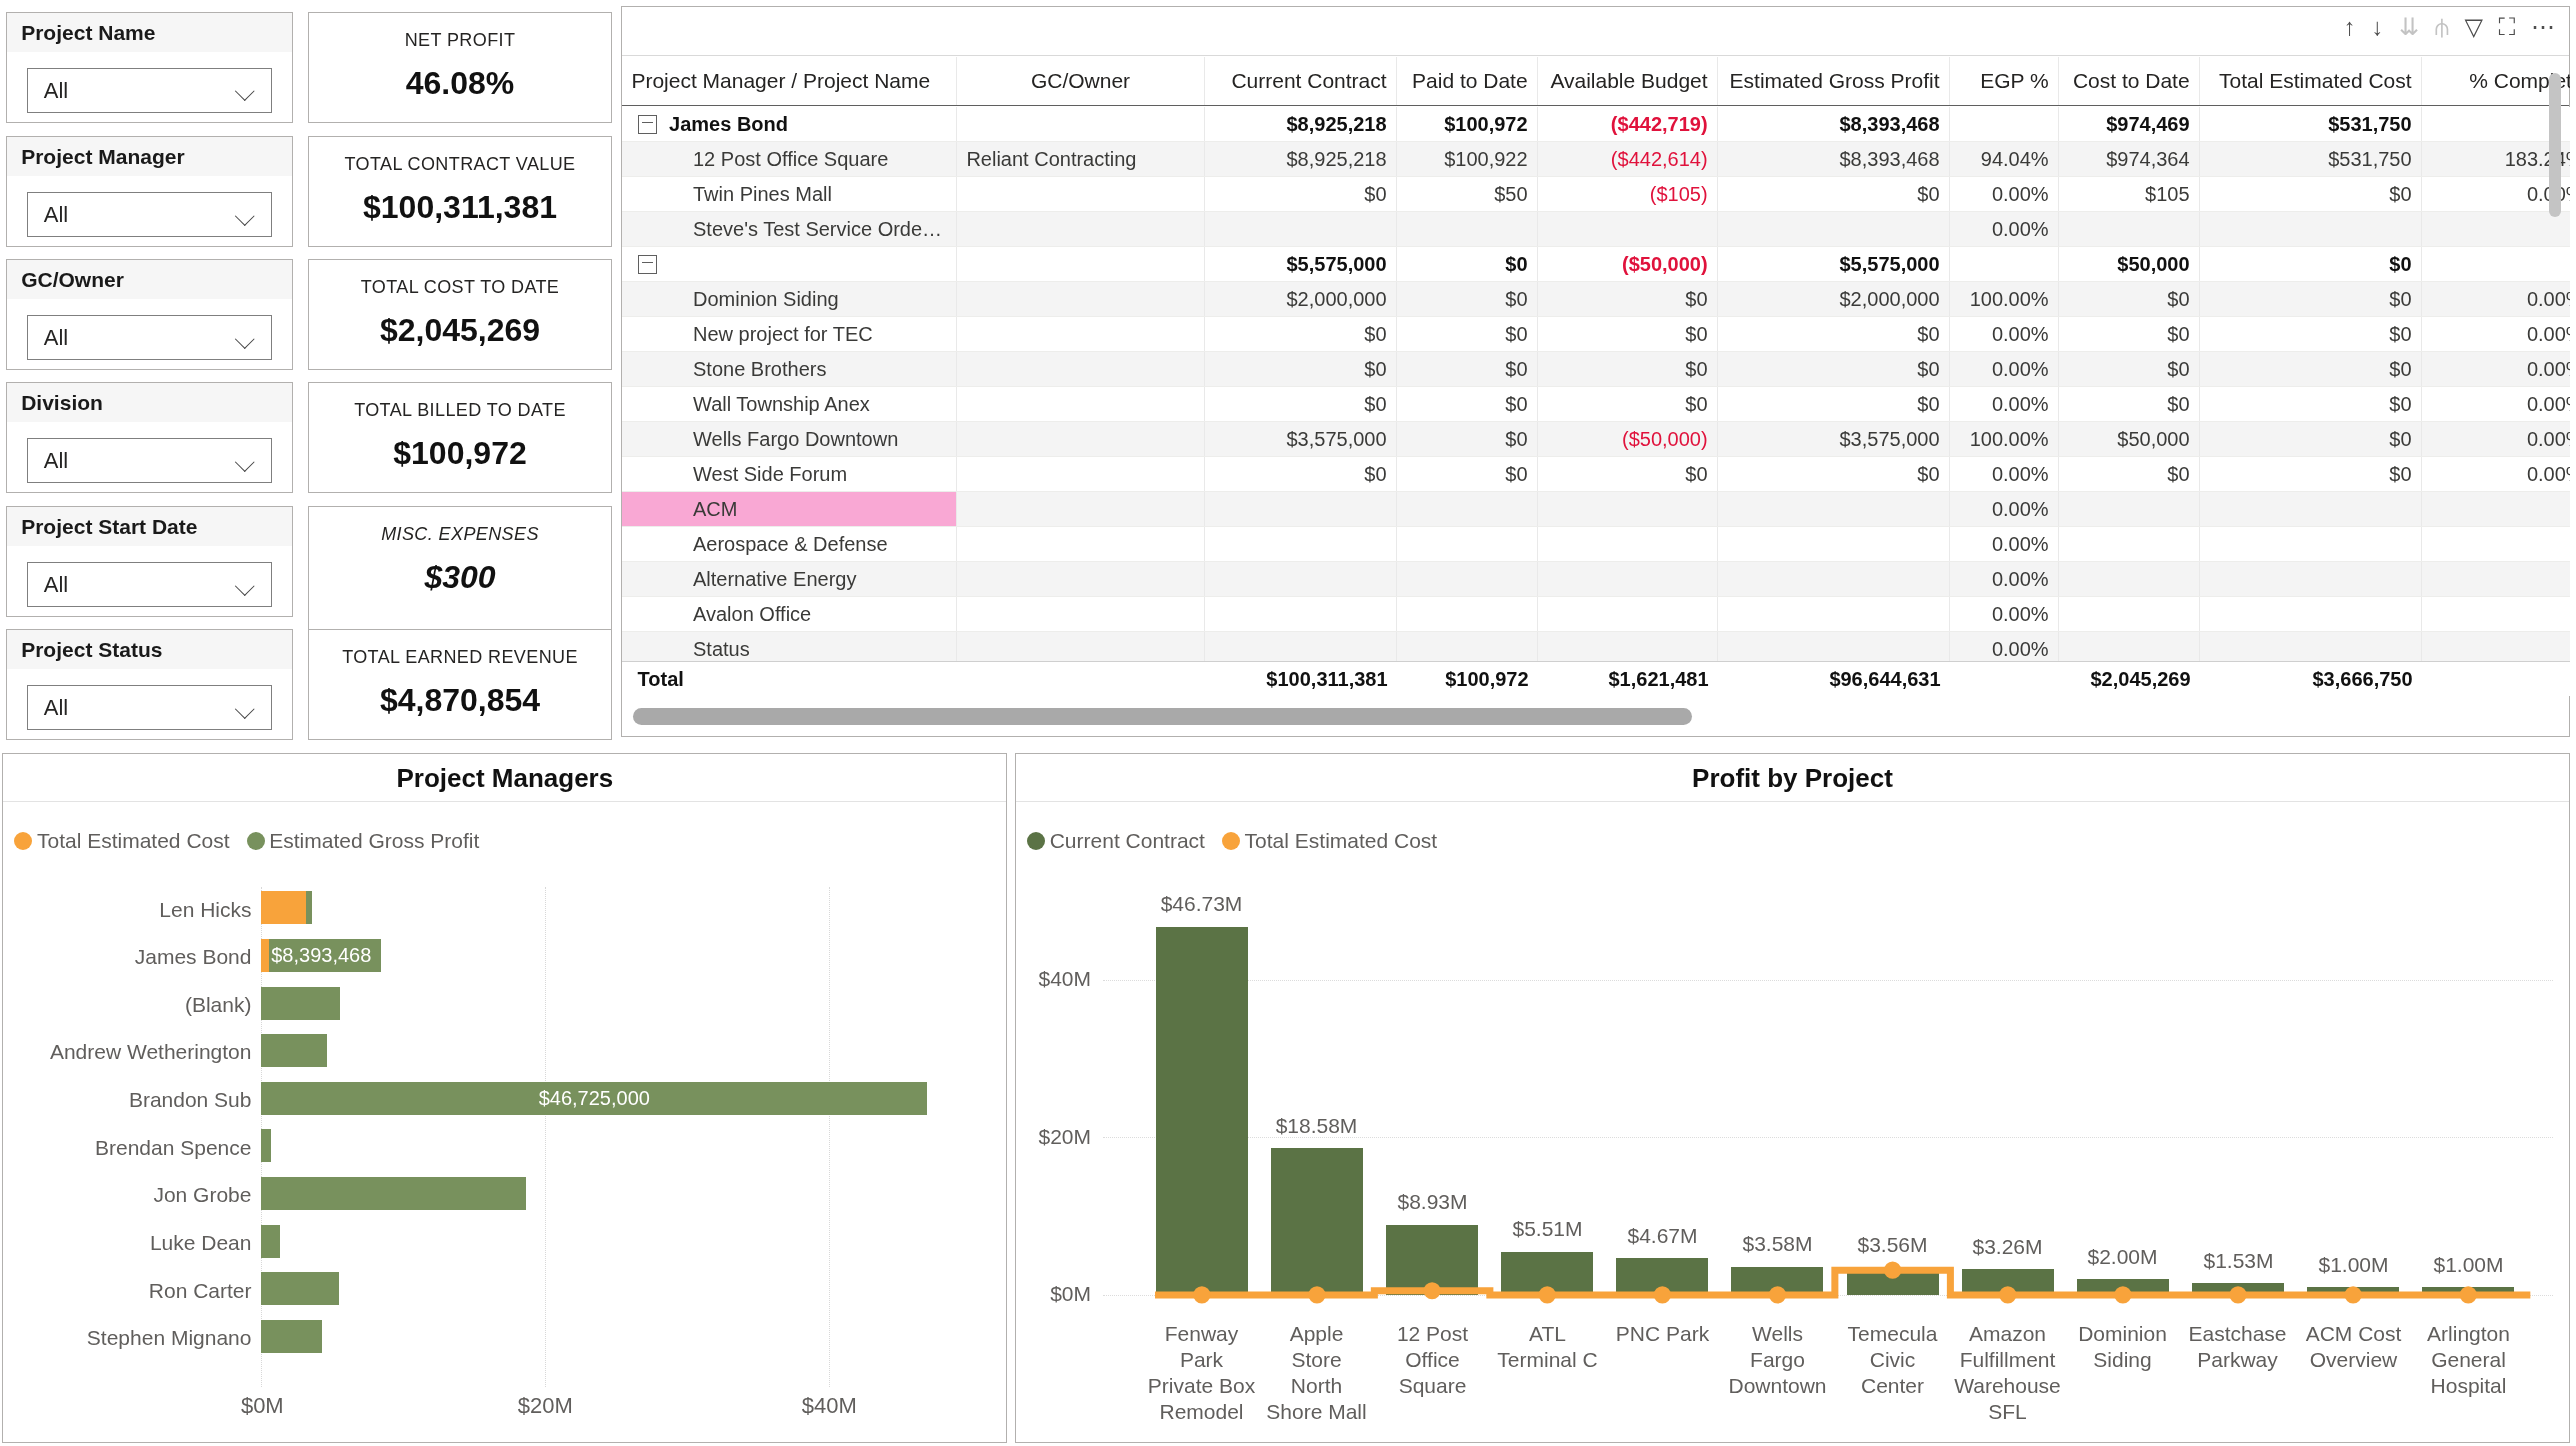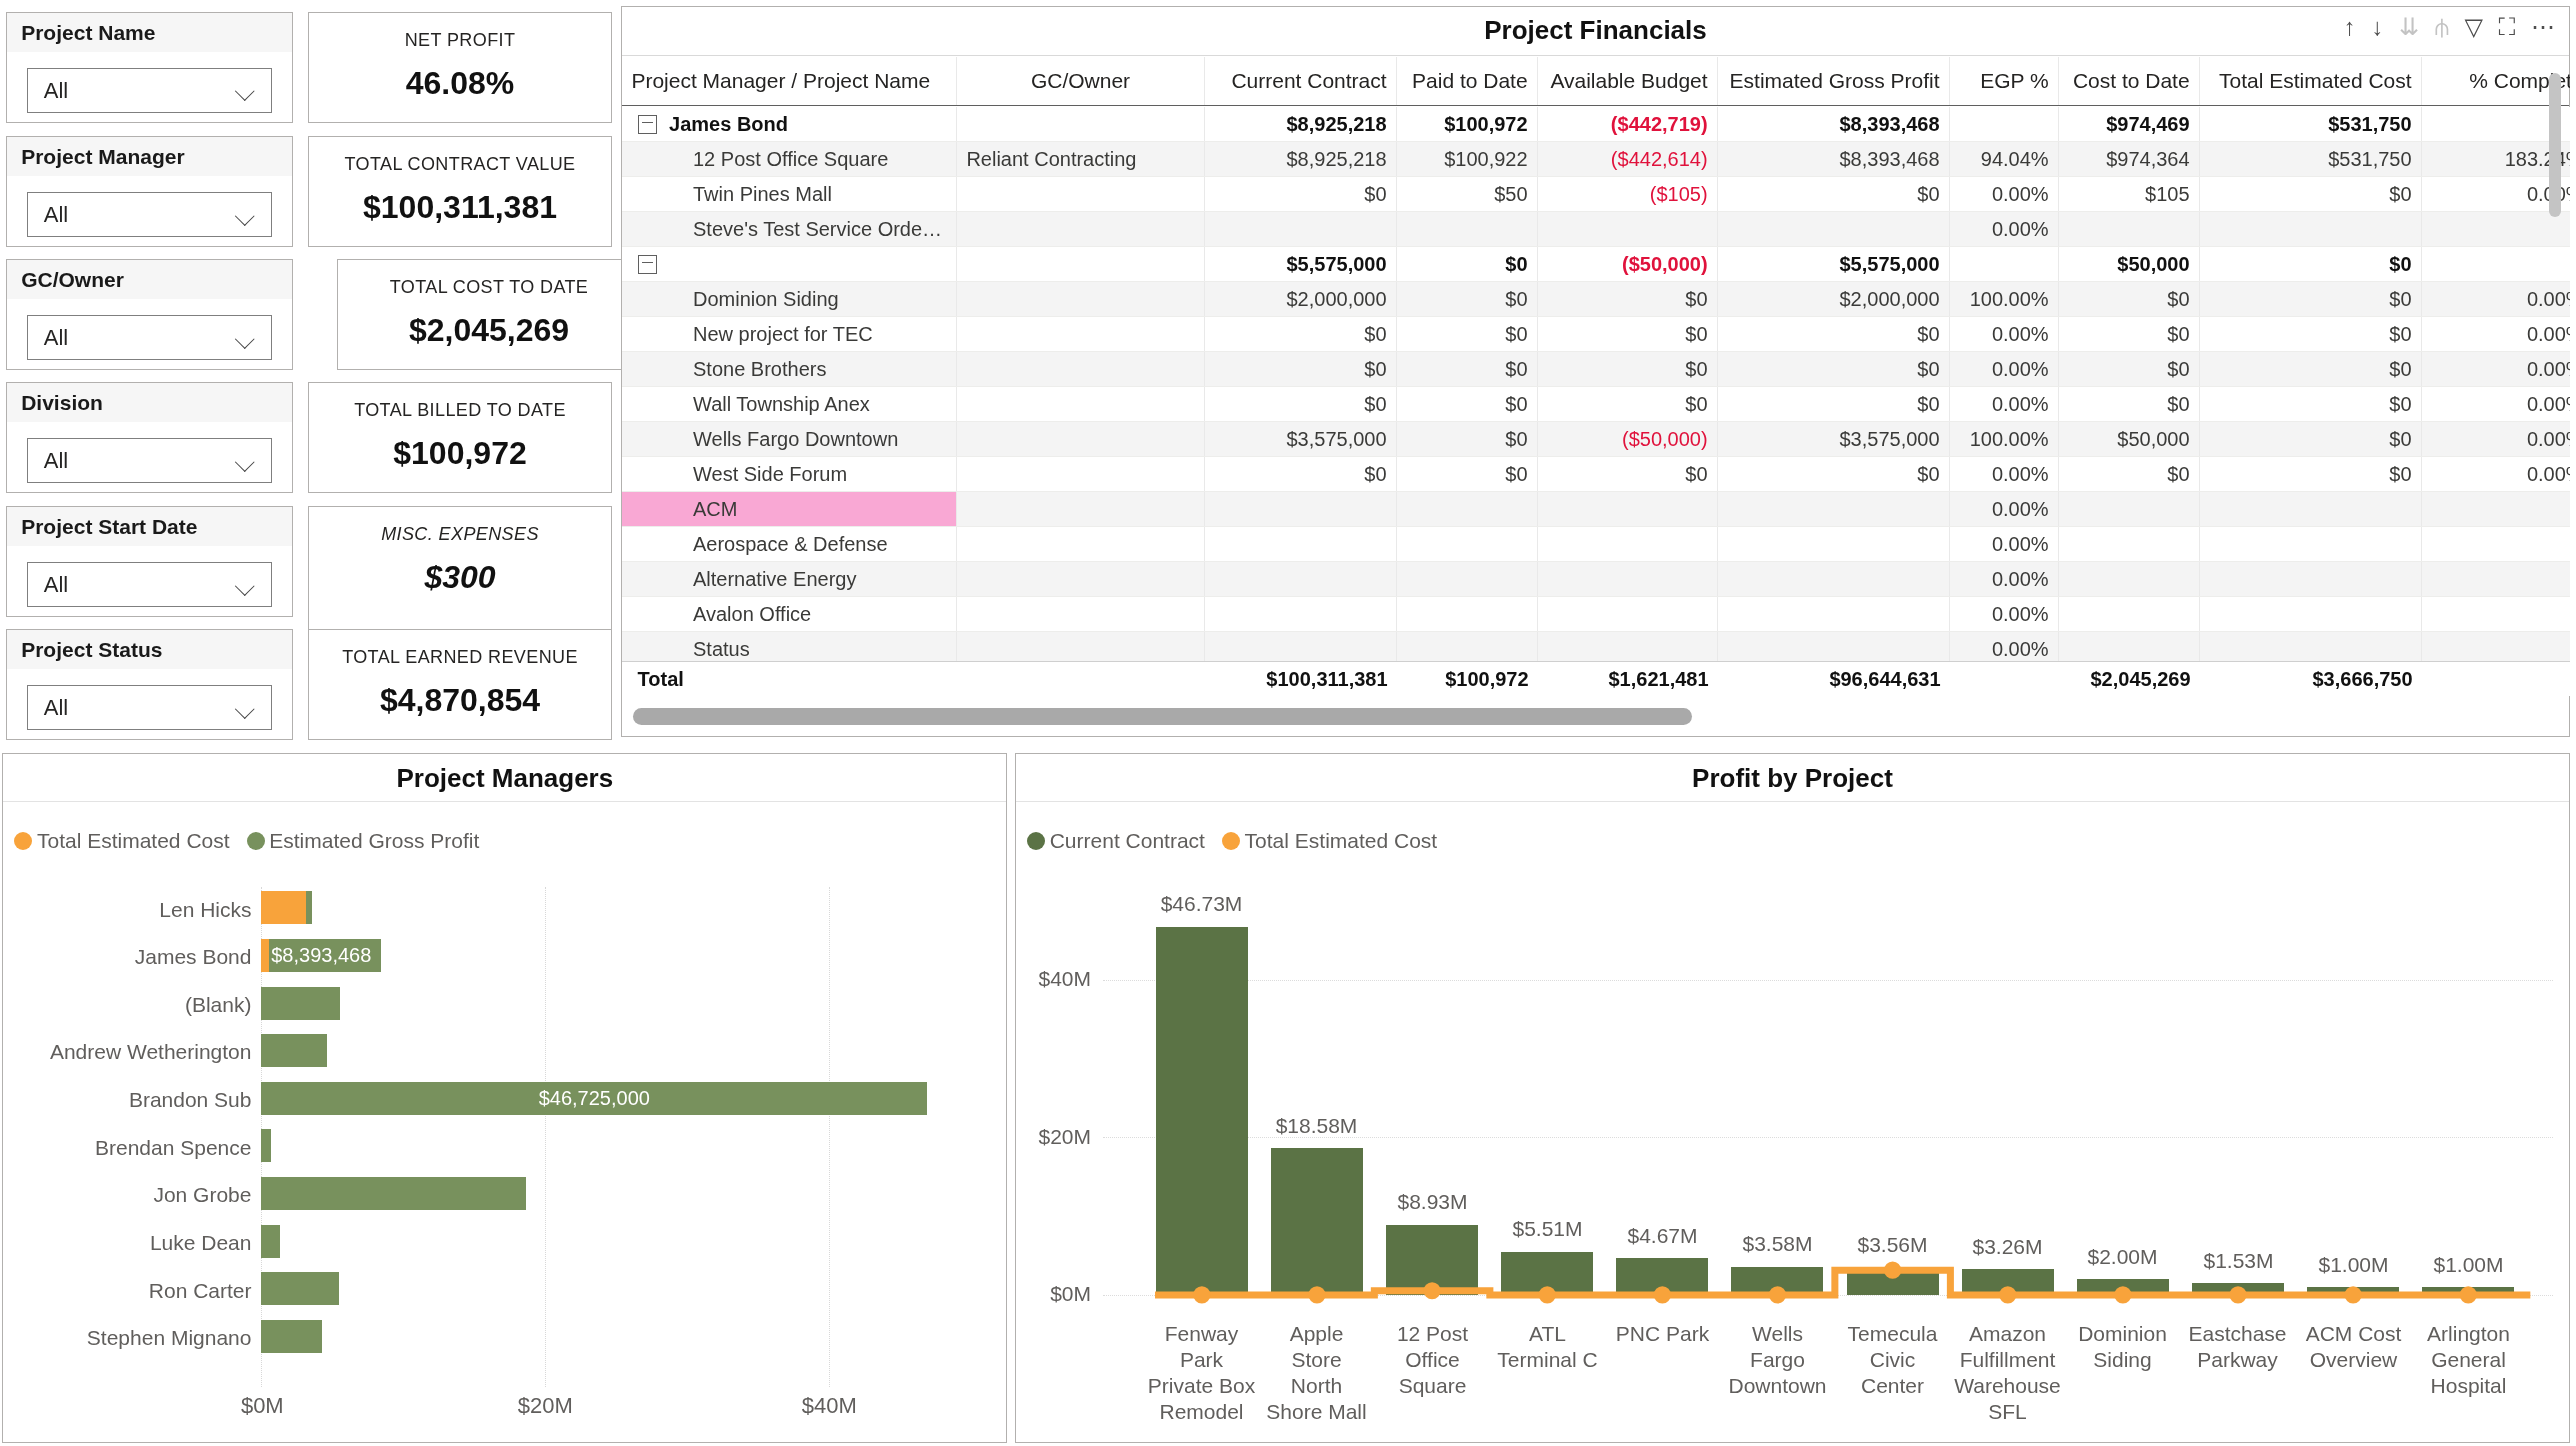--- a/index.html
+++ b/index.html
@@ -110,21 +110,21 @@
     </div>
   <div id="kpi-col">
       <div class="visual" style="left: 308px; top: 11.7px; width: 304px; height: 111px;">
         <div class="kpi-label">NET PROFIT</div>
         <div class="kpi-value">46.08%</div>
       </div>
       <div class="visual" style="left: 308px; top: 136px; width: 304px; height: 111px;">
         <div class="kpi-label">TOTAL CONTRACT VALUE</div>
         <div class="kpi-value">$100,311,381</div>
       </div>
-      <div class="visual" style="left: 308px; top: 259px; width: 304px; height: 111px; margin-left: 29px;">
+      <div class="visual" style="left: 308px; top: 259px; width: 304px; height: 111px;">
         <div class="kpi-label">TOTAL COST TO DATE</div>
         <div class="kpi-value">$2,045,269</div>
       </div>
       <div class="visual" style="left: 308px; top: 382px; width: 304px; height: 111px;">
         <div class="kpi-label">TOTAL BILLED TO DATE</div>
         <div class="kpi-value">$100,972</div>
       </div>
       <div class="visual" style="left: 308px; top: 506px; width: 304px; height: 141px; font-style: italic;">
         <div class="kpi-label">MISC. EXPENSES</div>
         <div class="kpi-value">$300</div>
@@ -138,21 +138,20 @@
   <div class="visual" id="table-visual" style="left:621px;top:6.2px;width:1949px;height:731px;">
     <div id="tbl-iconbar">
         <span class="vh-icon">↑</span>
         <span class="vh-icon">↓</span>
         <span class="vh-icon dis">⇊</span>
         <span class="vh-icon dis">⫛</span>
         <span class="vh-icon">▽</span>
         <span class="vh-icon">⛶</span>
         <span class="vh-icon">⋯</span>
       </div>
-    <div id="tbl-title">Project Financials</div>
     <div id="tbl-titlesep"></div>
     <div id="tbl-header">
         <div class="hcell" style="width: 335px; justify-content: flex-start;">Project Manager / Project Name</div>
         <div class="hcell" style="width: 248px; justify-content: center;">GC/Owner</div>
         <div class="hcell" style="width: 192px; justify-content: flex-end;">Current Contract</div>
         <div class="hcell" style="width: 141px; justify-content: flex-end;">Paid to Date</div>
         <div class="hcell" style="width: 180px; justify-content: flex-end;">Available Budget</div>
         <div class="hcell" style="width: 232px; justify-content: flex-end;">Estimated Gross Profit</div>
         <div class="hcell" style="width: 109px; justify-content: flex-end;">EGP %</div>
         <div class="hcell" style="width: 141px; justify-content: flex-end;">Cost to Date</div>

